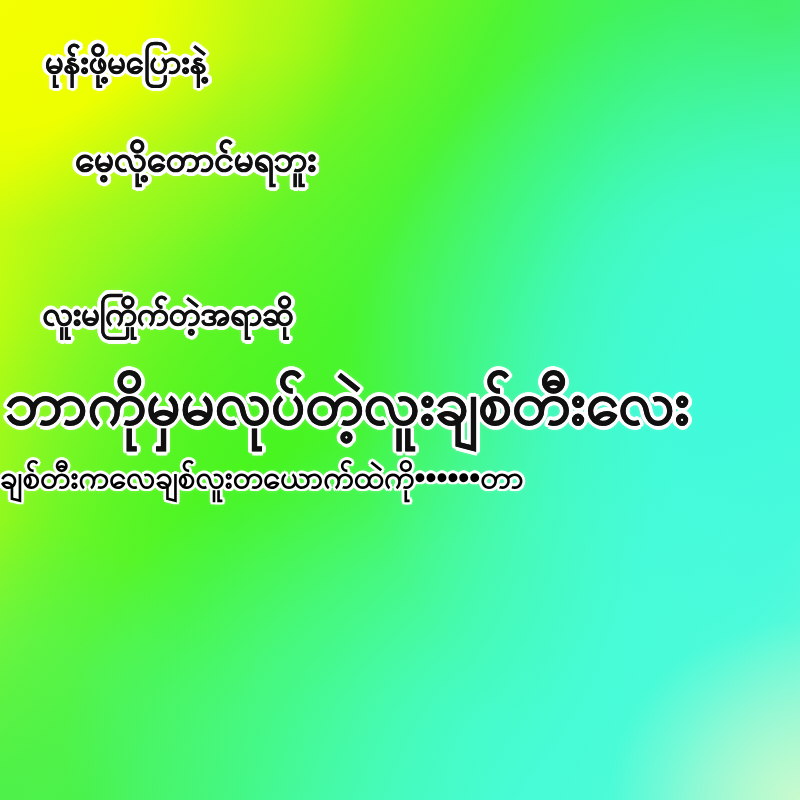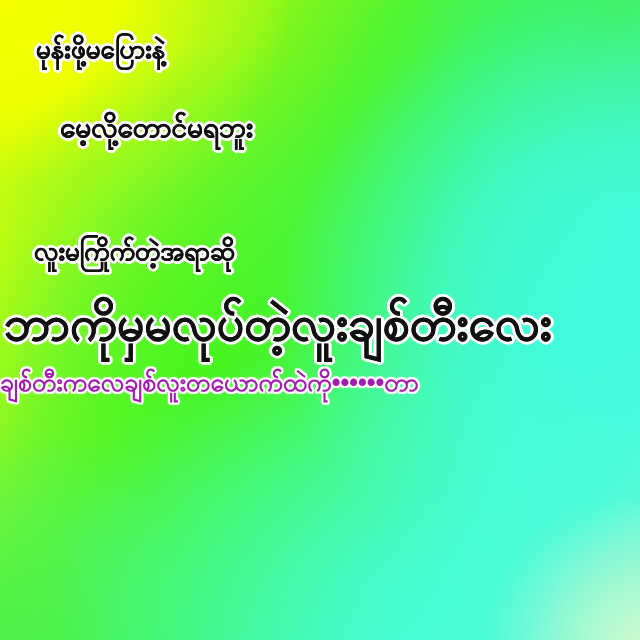--- a/index.html
+++ b/index.html
@@ -115,21 +115,21 @@
        0px -3px 0 #ffffff,  0px  3px 0 #ffffff,
       -3px -1px 0 #ffffff,  3px  1px 0 #ffffff,
       -1px -3px 0 #ffffff,  1px  3px 0 #ffffff,
       -3px  1px 0 #ffffff,  3px -1px 0 #ffffff,
        0px  0px 5px rgba(255,255,255,0.95);
     -webkit-text-stroke: 0.4px #101010;
   }
 
   
   .line-magenta {
-    color: #a21caf;
+    color: #000000;
     text-shadow:
       -1.6px -1.6px 0 #ffffff,  1.6px -1.6px 0 #ffffff,
       -1.6px  1.6px 0 #ffffff,  1.6px  1.6px 0 #ffffff,
       -2.2px  0px   0 #ffffff,  2.2px  0px   0 #ffffff,
        0px   -2.2px 0 #ffffff,  0px    2.2px 0 #ffffff,
        0px    0px   4px rgba(255,255,255,0.9);
   }
 
   #l1 { left: 36px;  top: 36px;  font-size: 26px; }
   #l2 { left: 20px;  top: 114px; font-size: 28px; margin-left: 40px; }

